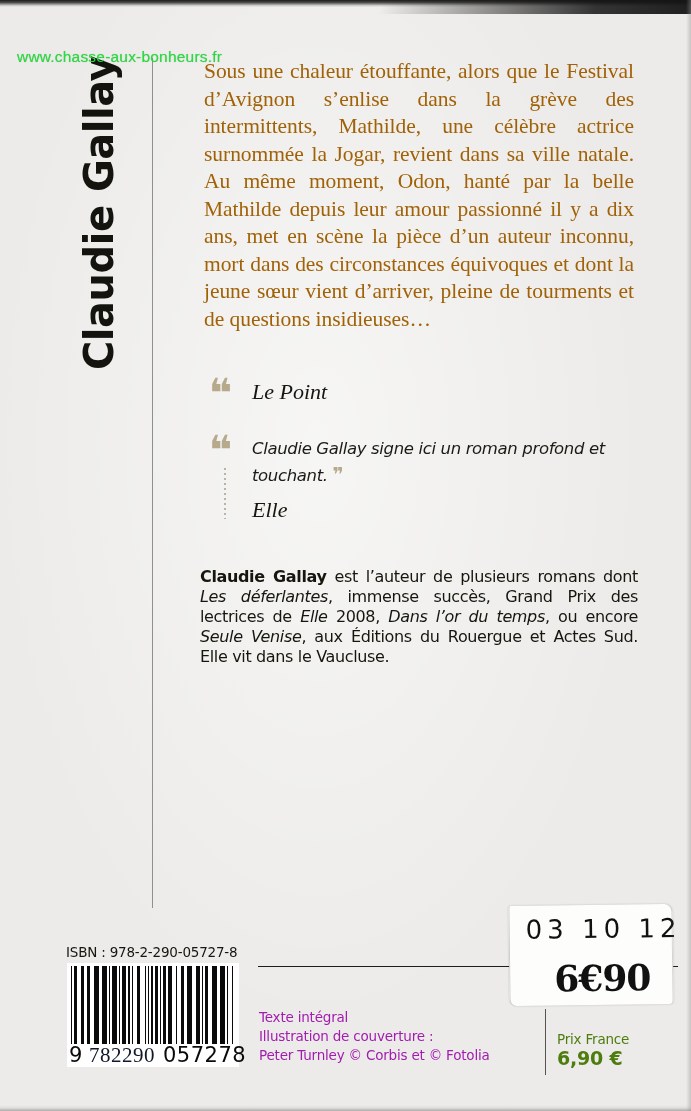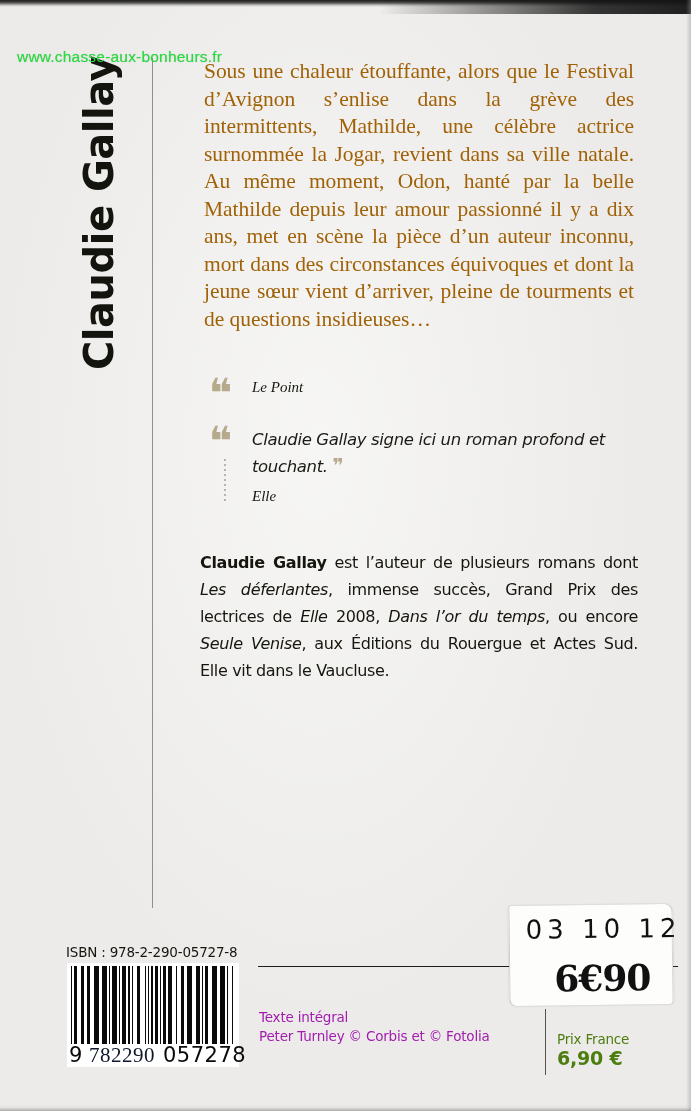--- a/index.html
+++ b/index.html
@@ -158,31 +158,31 @@
   .quote-mark-close {
     color: #b7aa8c;
     font-weight: bold;
     font-size: 19px;
     font-style: normal;
     letter-spacing: -1px;
   }
   .quote-source {
     font-family: "Liberation Serif", serif;
     font-style: italic;
-    font-size: 15px;
+    font-size: 22px;
     color: #16160f;
     margin-top: 9px;
   }
 
   
   .bio {
     margin-top: 44px;
     font-family: "DejaVu Sans", sans-serif;
     font-size: 16px;
-    line-height: 27px;
+    line-height: 20px;
     color: #16160f;
     letter-spacing: -0.35px;
     text-align: justify;
   }
   .bio b { font-weight: bold; }
   .bio i { font-style: italic; }
 
   
   .hrule {
     position: absolute;
@@ -397,20 +397,21 @@
         <i style="left: 155.8px; width: 1.29px;"></i>
         <i style="left: 160.72px; width: 1.29px;"></i>
       </div>
     <span class="bc-lead">9</span>
     <span class="bc-g1">782290</span>
     <span class="bc-g2">057278</span>
   </div>
 
   <div class="credits">
     <div>Texte intégral</div>
+    <div>Illustration de couverture :</div>
     <div>Peter Turnley © Corbis et © Fotolia</div>
   </div>
 
   <div class="prix">
     <div>Prix France</div>
     <div class="amount">6,90 €</div>
   </div>
 
   <div class="sticker">
     <div class="sticker-date">03 10 12</div>

